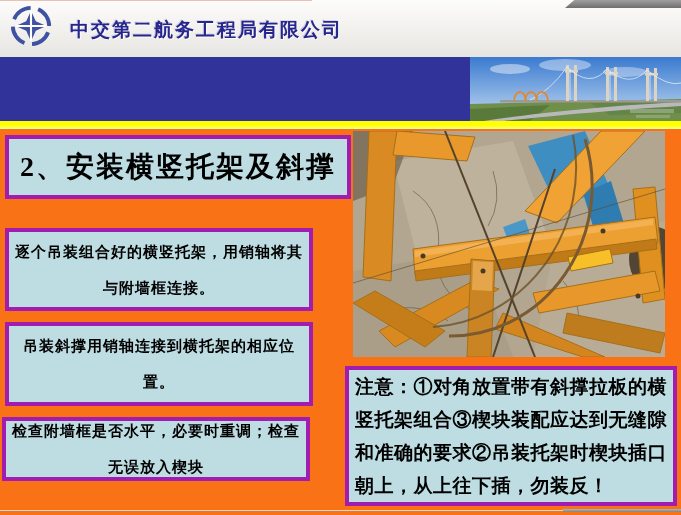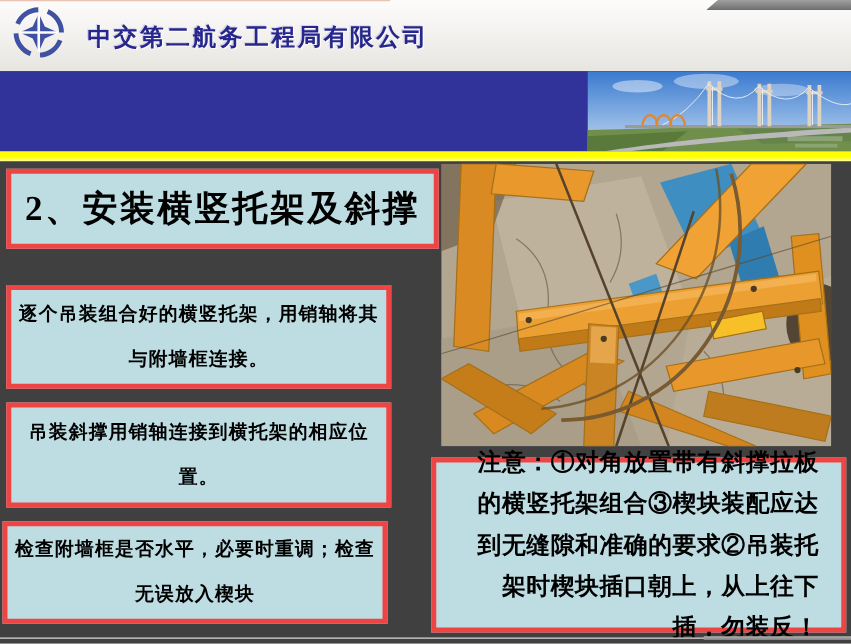--- a/index.html
+++ b/index.html
@@ -1,17 +1,17 @@
 <!DOCTYPE html>
 <html><head>
 <meta charset="utf-8">
 <style>
   html,body{margin:0;padding:0;background:#ffffff;}
   #page{position:relative;width:681px;height:515px;overflow:hidden;
-        font-family:"Liberation Serif","DejaVu Serif",serif;background:#404040;}
+        font-family:"Liberation Serif","DejaVu Serif",serif;background:#f97316;}
 
   
   .header{position:absolute;left:0;top:0;width:681px;height:57px;
           background:linear-gradient(#fcfcfb 0%,#f2f0ed 55%,#e7e5e0 100%);}
   .top-hairline{position:absolute;left:0;top:0;width:312px;height:1px;
           background:#e5b3a4;opacity:.8;}
   .corner-tr{position:absolute;right:0;top:0;width:116px;height:8px;
           background:linear-gradient(#a0a0a0,#6e6e6e);
           clip-path:polygon(8% 0,100% 0,100% 100%,0 100%);}
   .logo{position:absolute;left:7px;top:3px;width:48px;height:46px;}
@@ -20,34 +20,34 @@
           font-size:19px;font-weight:bold;letter-spacing:2px;color:#26268c;
           text-shadow:1px 1px 0 rgba(255,255,255,.75), -1px -1px 0 rgba(120,120,200,.25);}
 
   
   .banner{position:absolute;left:0;top:57px;width:681px;height:64px;background:#32329b;}
   .banner-photo{position:absolute;left:470px;top:57px;width:211px;height:64px;}
   .strip-yellow{position:absolute;left:0;top:121px;width:681px;height:8px;
           background:linear-gradient(#ffff00 0%,#ffff05 60%,#ffffa8 100%);}
 
   
-  .redbox{position:absolute;background:#bedde2;border:4px solid #ef4444;
+  .redbox{position:absolute;background:#bedde2;border:4px solid #a21caf;
           box-sizing:border-box;color:#000;}
   .title-box{left:5px;top:135px;width:346px;height:64px;
           display:flex;align-items:center;justify-content:center;
           font-size:28px;font-weight:bold;letter-spacing:2px;white-space:nowrap;}
   .step-box{width:308px;text-align:center;font-size:15px;font-weight:600;
           letter-spacing:1px;line-height:36px;display:flex;align-items:center;justify-content:center;}
   .step-1{left:5px;top:228px;height:83px;}
   .step-2{left:5px;top:322px;height:84px;align-items:center;}
-  .step-3{left:2px;top:417px;height:82px;}
+  .step-3{left:2px;top:417px;height:64px;}
   .step-box .inner{width:100%;padding:0 4px;}
   .note-box{left:345px;top:366px;width:332px;height:140px;
           font-size:19px;font-weight:600;line-height:33px;letter-spacing:.5px;
-          text-align:right;padding:0 18px;display:flex;align-items:center;}
+          text-align:left;padding:0 6px;display:flex;align-items:center;}
 
   
   .photo{position:absolute;left:353px;top:131px;width:312px;height:226px;overflow:hidden;}
 
   
   .bottom-line{position:absolute;left:0;top:510px;width:681px;height:1px;background:#d9d9d9;}
   .bottom-bar-right{position:absolute;left:563px;top:509px;width:118px;height:3px;
           background:linear-gradient(#b5b5b5,#818181);}
 </style>
 </head>

